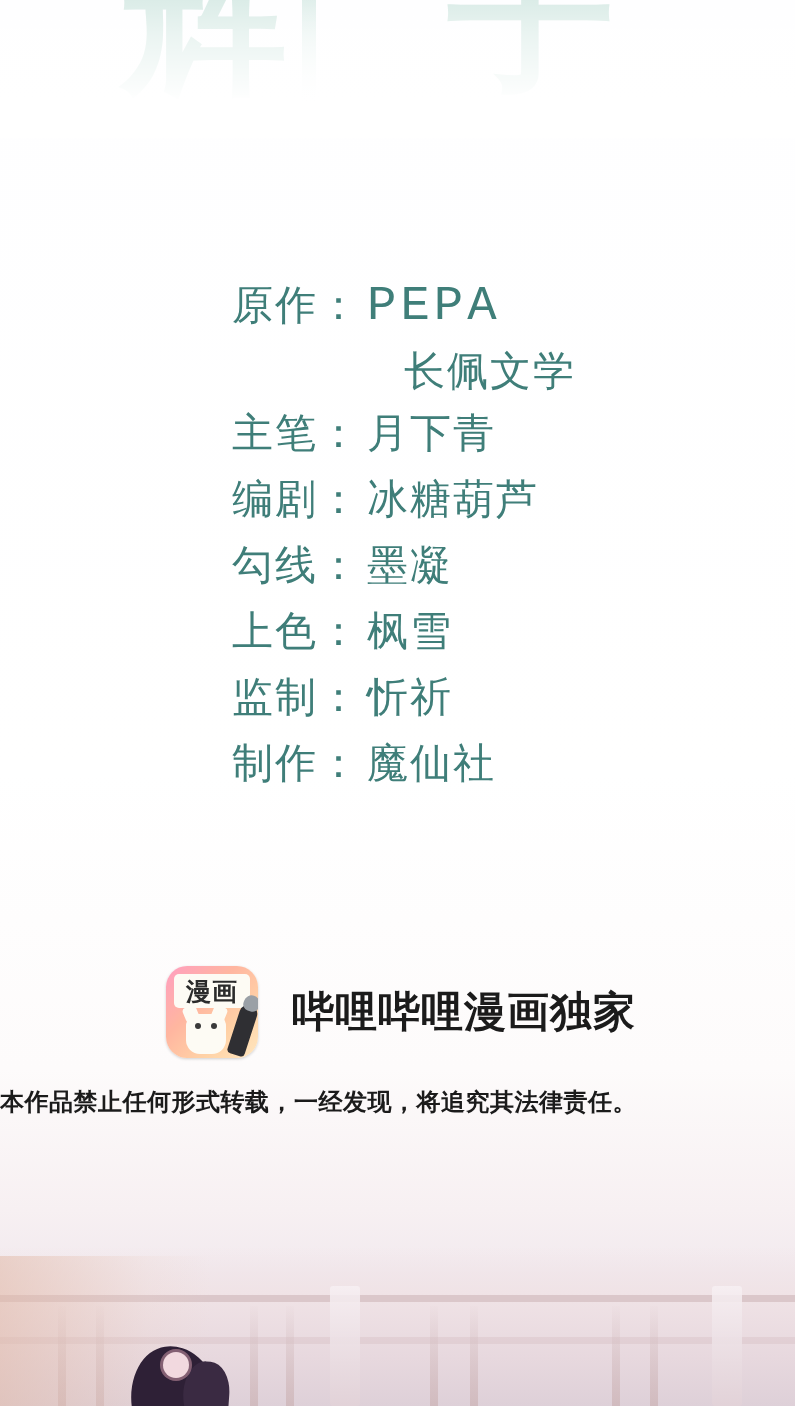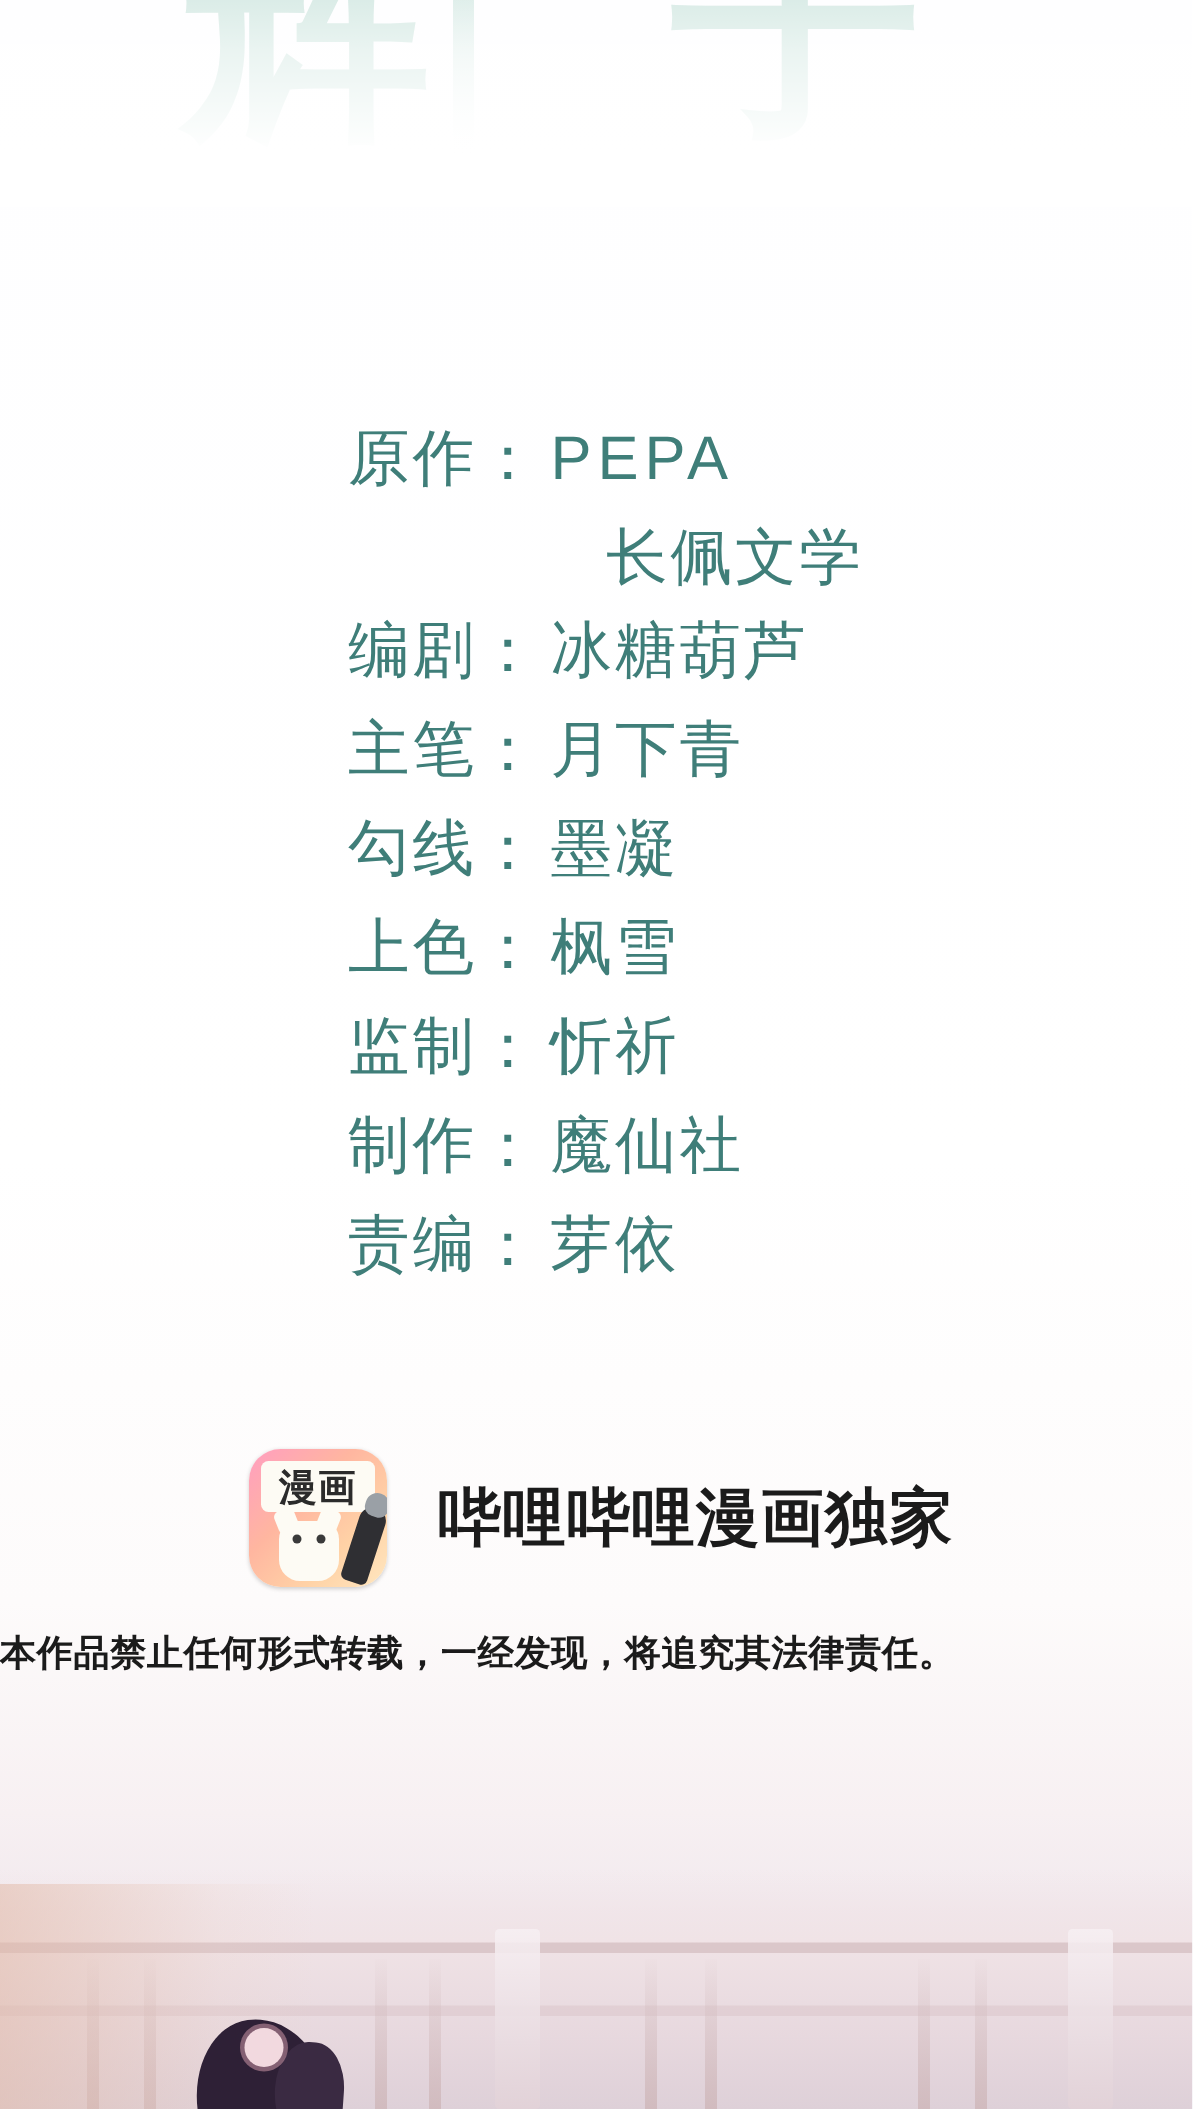--- a/index.html
+++ b/index.html
@@ -87,23 +87,23 @@
     white-space: nowrap;
   }
   .credit-label {
     color: #3f7e79;
   }
   .credit-value {
     color: #3f7e79;
     margin-left: 6px;
   }
   .credit-row.latin .credit-value {
-    font-family: Liberation Sans, sans-serif;
+    font-family: Liberation Mono, monospace;
     letter-spacing: 4px;
-    font-size: 41px;
+    font-size: 49px;
   }
   .credit-row.continuation {
     padding-left: 398px;
     height: 62px;
   }
 
   
   .lockup {
     position: absolute;
     top: 966px;
@@ -312,53 +312,49 @@
     <div class="credit-row latin">
       <span class="credit-label">原作：</span>
       <span class="credit-value">PEPA</span>
     </div>
 
     <div class="credit-row continuation">
       <span class="credit-value">长佩文学</span>
     </div>
 
     <div class="credit-row">
+      <span class="credit-label">主笔：</span>
+      <span class="credit-value">月下青</span>
+    </div>
+
+    <div class="credit-row">
       <span class="credit-label">编剧：</span>
       <span class="credit-value">冰糖葫芦</span>
     </div>
 
     <div class="credit-row">
-      <span class="credit-label">主笔：</span>
-      <span class="credit-value">月下青</span>
-    </div>
-
-    <div class="credit-row">
       <span class="credit-label">勾线：</span>
       <span class="credit-value">墨凝</span>
     </div>
 
     <div class="credit-row">
       <span class="credit-label">上色：</span>
       <span class="credit-value">枫雪</span>
     </div>
 
     <div class="credit-row">
       <span class="credit-label">监制：</span>
       <span class="credit-value">忻祈</span>
     </div>
 
     <div class="credit-row">
       <span class="credit-label">制作：</span>
       <span class="credit-value">魔仙社</span>
     </div>
 
-    <div class="credit-row">
-      <span class="credit-label">责编：</span>
-      <span class="credit-value">芽依</span>
-    </div>
 
   </div>
 
   <div class="lockup">
     <div class="app-icon">
       <div class="ribbon">漫画</div>
       <div class="ear-l"></div>
       <div class="ear-r"></div>
       <div class="mascot"></div>
       <div class="brush"></div>

